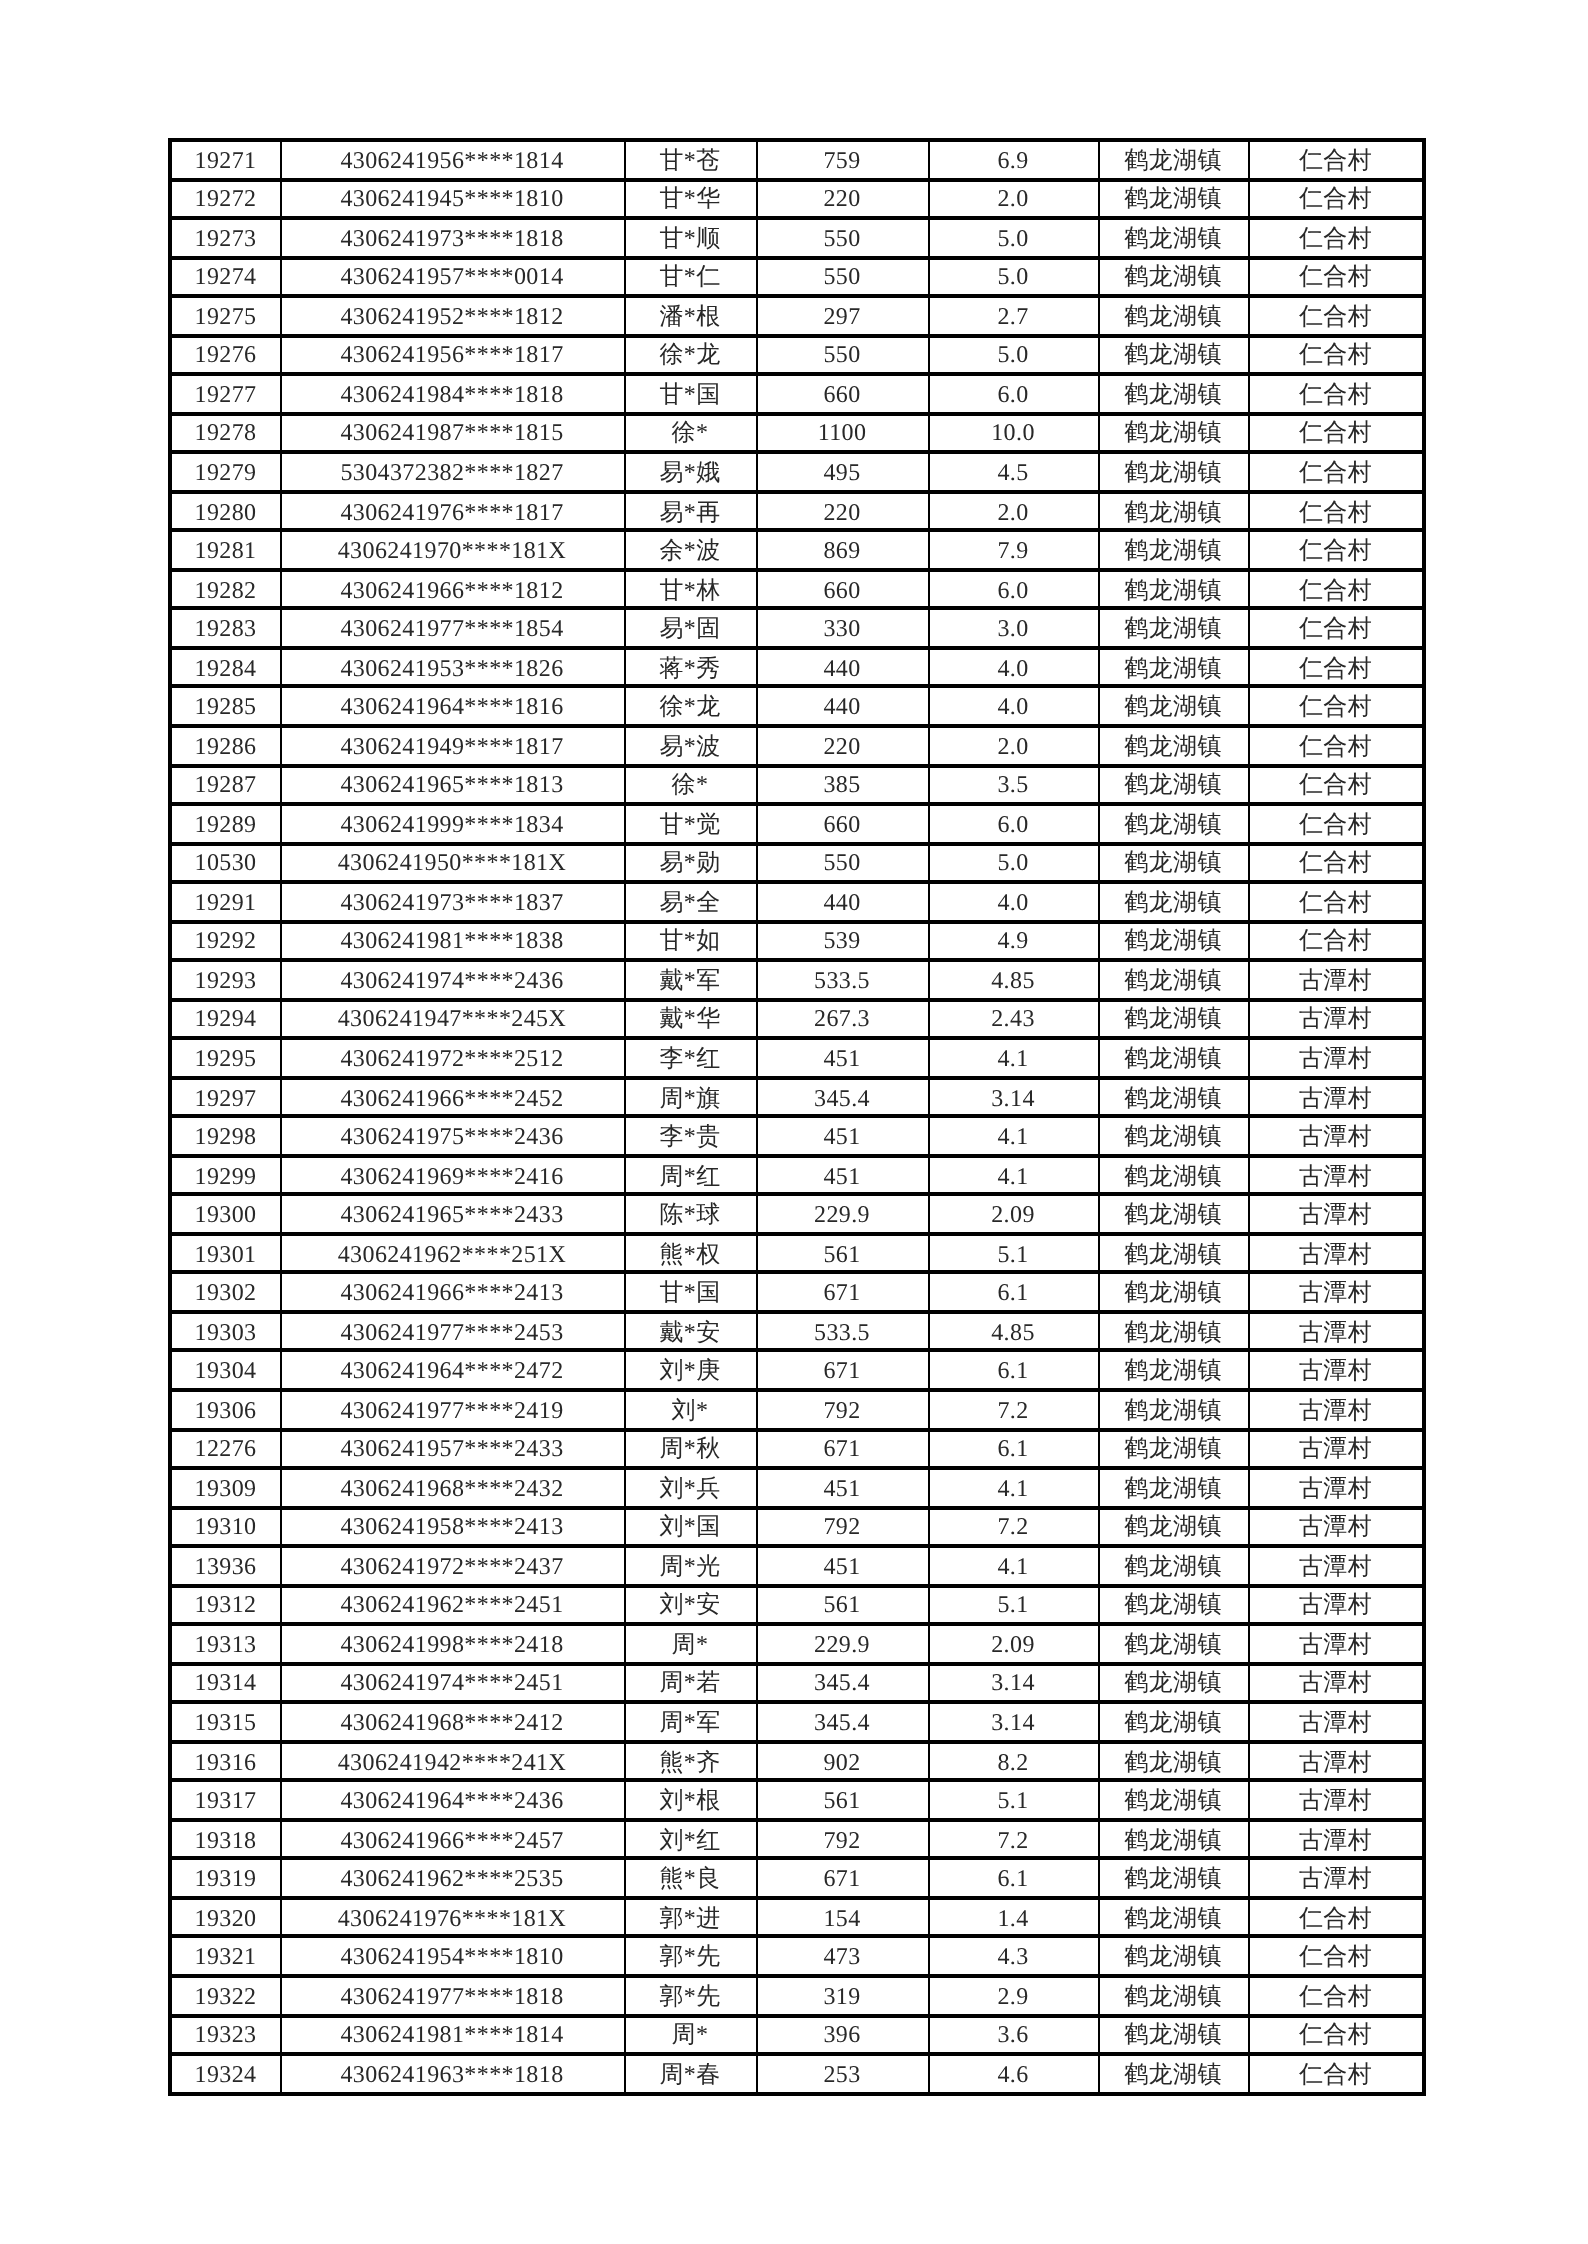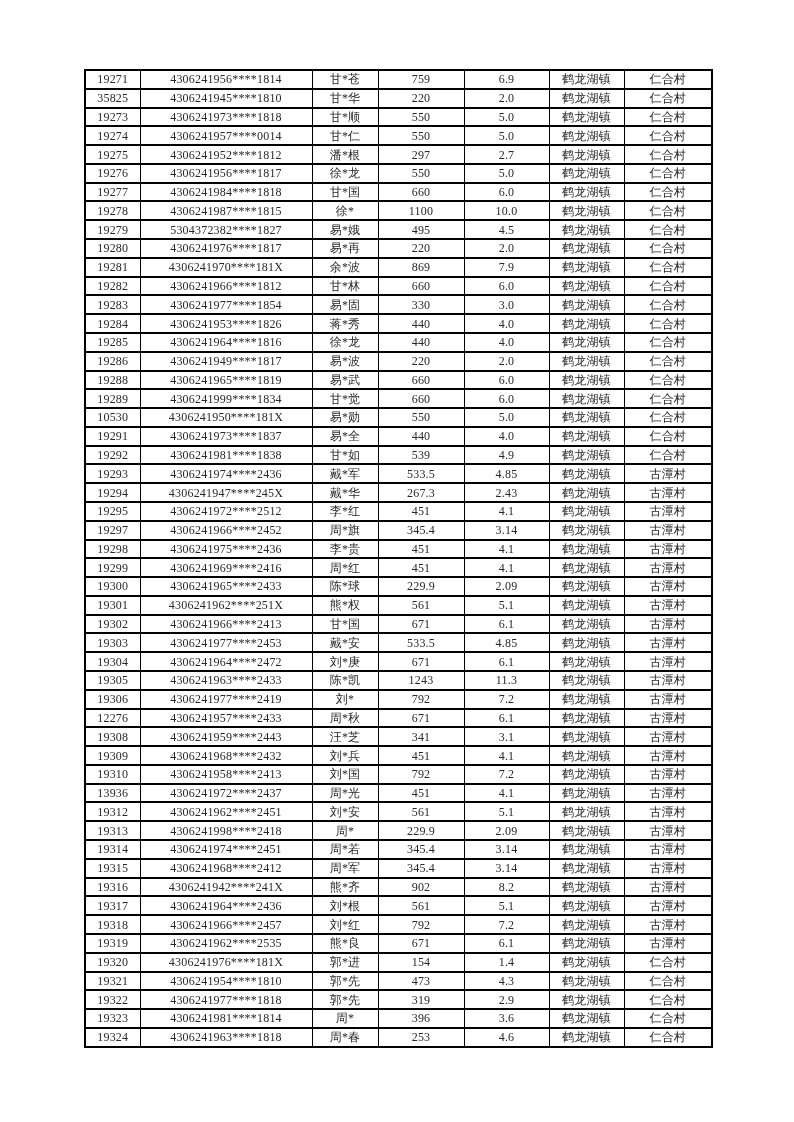--- a/index.html
+++ b/index.html
@@ -59,21 +59,21 @@
         <tr>
           <td>19271</td>
           <td>4306241956****1814</td>
           <td>甘*苍</td>
           <td>759</td>
           <td>6.9</td>
           <td>鹤龙湖镇</td>
           <td>仁合村</td>
         </tr>
         <tr>
-          <td>35825</td>
+          <td>19272</td>
           <td>4306241945****1810</td>
           <td>甘*华</td>
           <td>220</td>
           <td>2.0</td>
           <td>鹤龙湖镇</td>
           <td>仁合村</td>
         </tr>
         <tr>
           <td>19273</td>
           <td>4306241973****1818</td>
@@ -194,25 +194,25 @@
         <tr>
           <td>19286</td>
           <td>4306241949****1817</td>
           <td>易*波</td>
           <td>220</td>
           <td>2.0</td>
           <td>鹤龙湖镇</td>
           <td>仁合村</td>
         </tr>
         <tr>
-          <td>19288</td>
-          <td>4306241965****1819</td>
-          <td>易*武</td>
-          <td>660</td>
-          <td>6.0</td>
+          <td>19287</td>
+          <td>4306241965****1813</td>
+          <td>徐*</td>
+          <td>385</td>
+          <td>3.5</td>
           <td>鹤龙湖镇</td>
           <td>仁合村</td>
         </tr>
         <tr>
           <td>19289</td>
           <td>4306241999****1834</td>
           <td>甘*觉</td>
           <td>660</td>
           <td>6.0</td>
           <td>鹤龙湖镇</td>
@@ -338,56 +338,38 @@
         <tr>
           <td>19304</td>
           <td>4306241964****2472</td>
           <td>刘*庚</td>
           <td>671</td>
           <td>6.1</td>
           <td>鹤龙湖镇</td>
           <td>古潭村</td>
         </tr>
         <tr>
-          <td>19305</td>
-          <td>4306241963****2433</td>
-          <td>陈*凯</td>
-          <td>1243</td>
-          <td>11.3</td>
-          <td>鹤龙湖镇</td>
-          <td>古潭村</td>
-        </tr>
-        <tr>
           <td>19306</td>
           <td>4306241977****2419</td>
           <td>刘*</td>
           <td>792</td>
           <td>7.2</td>
           <td>鹤龙湖镇</td>
           <td>古潭村</td>
         </tr>
         <tr>
           <td>12276</td>
           <td>4306241957****2433</td>
           <td>周*秋</td>
           <td>671</td>
           <td>6.1</td>
           <td>鹤龙湖镇</td>
           <td>古潭村</td>
         </tr>
         <tr>
-          <td>19308</td>
-          <td>4306241959****2443</td>
-          <td>汪*芝</td>
-          <td>341</td>
-          <td>3.1</td>
-          <td>鹤龙湖镇</td>
-          <td>古潭村</td>
-        </tr>
-        <tr>
           <td>19309</td>
           <td>4306241968****2432</td>
           <td>刘*兵</td>
           <td>451</td>
           <td>4.1</td>
           <td>鹤龙湖镇</td>
           <td>古潭村</td>
         </tr>
         <tr>
           <td>19310</td>

